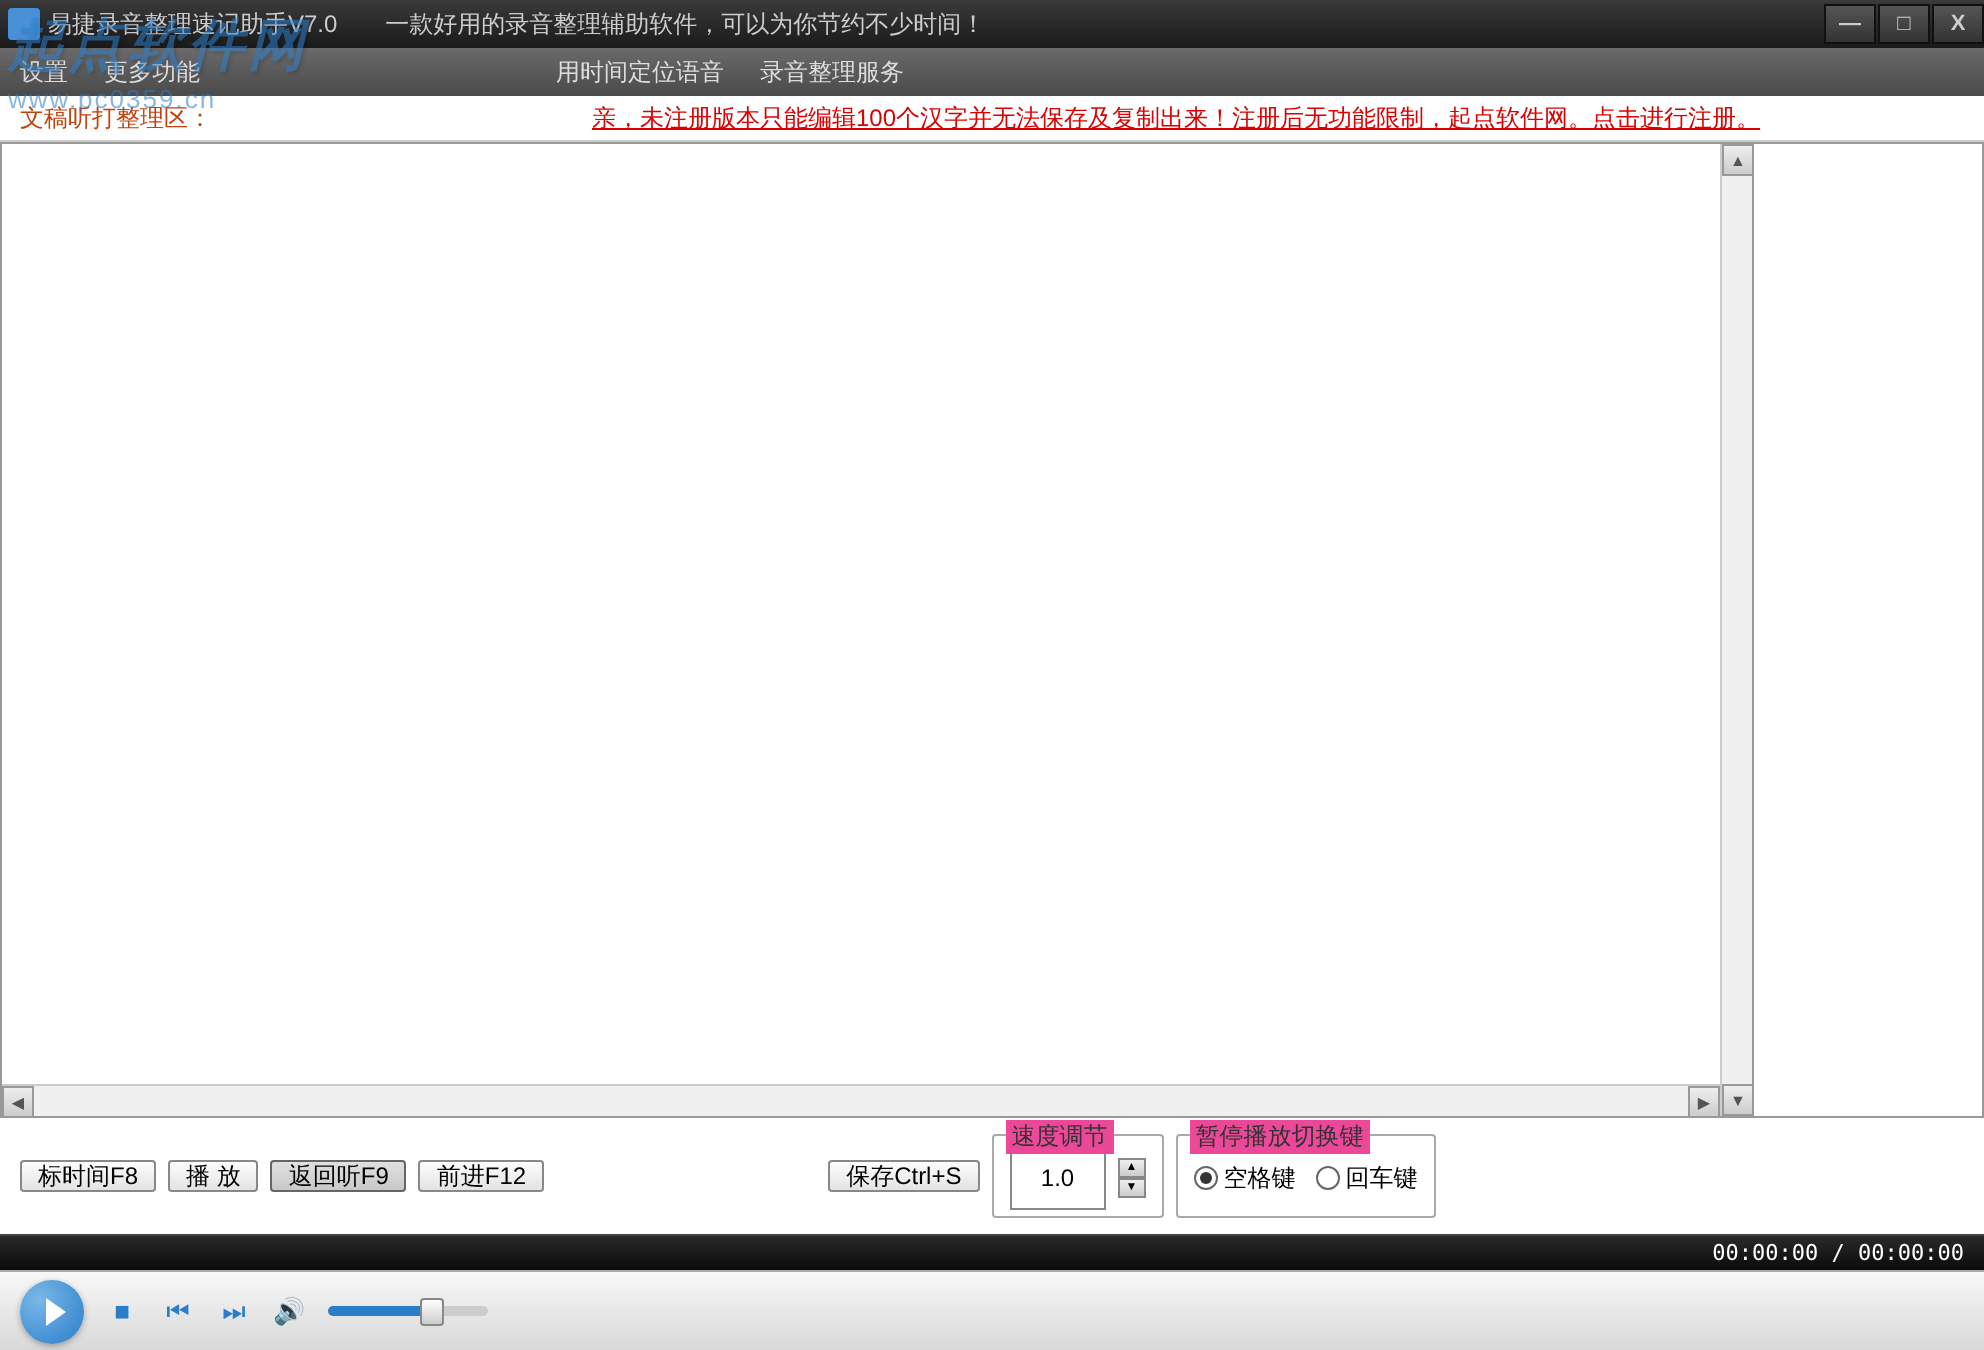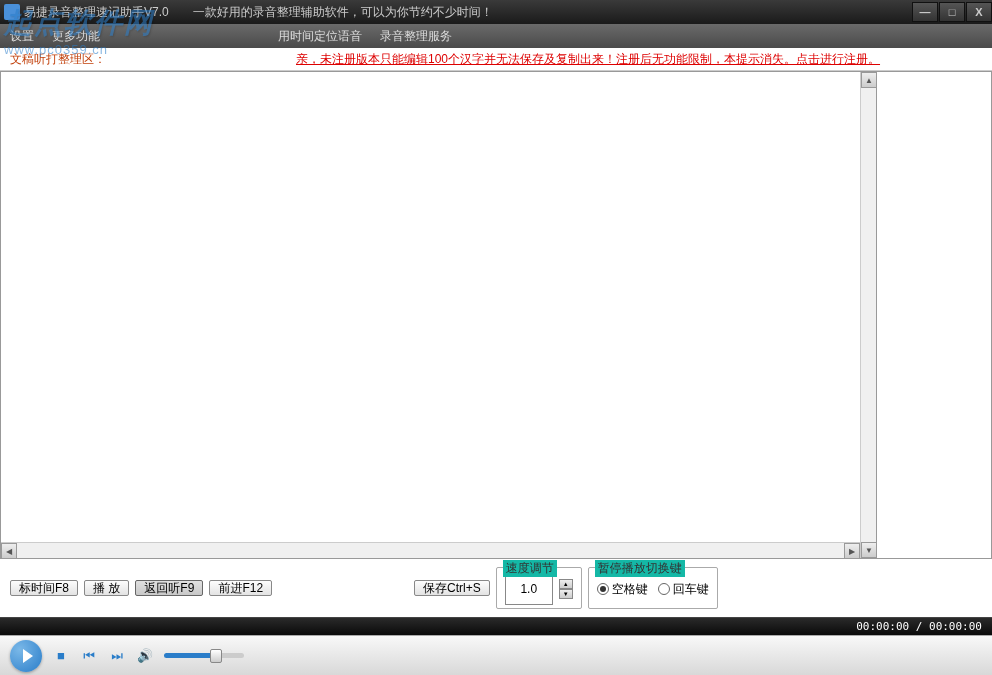--- a/index.html
+++ b/index.html
@@ -33,21 +33,21 @@
 .scrollbar-y .scroll-btn:last-child { position: absolute; bottom: 0; }
 .scrollbar-x .scroll-btn:first-child { position: absolute; left: 0; }
 .scrollbar-x .scroll-btn:last-child { position: absolute; right: 0; }
 .editor-side { width: 115px; border: 1px solid #999; border-left: none; background: #fff; }
 
 .controls-row { padding: 8px 10px; display: flex; align-items: center; gap: 6px; }
 .btn { height: 16px; padding: 0 8px; background: linear-gradient(to bottom, #fdfdfd, #e3e3e3); border: 1px solid #888; border-radius: 2px; cursor: pointer; font-size: 12px; display: inline-flex; align-items: center; }
 .btn.active { background: linear-gradient(to bottom, #e0e0e0, #c8c8c8); border-color: #666; }
 
 .fieldset { border: 1px solid #aaa; padding: 6px 8px 4px; position: relative; border-radius: 2px; display: flex; align-items: center; gap: 6px; height: 42px; }
-.fieldset-legend { position: absolute; top: -8px; left: 6px; background: #14b8a6; padding: 0 3px; font-size: 12px; color: #333; }
+.fieldset-legend { position: absolute; top: -8px; left: 6px; background: #ec4899; padding: 0 3px; font-size: 12px; color: #333; }
 .spinner-input { width: 48px; height: 32px; border: 1px solid #888; text-align: center; font-size: 12px; }
 .spin-buttons { display: flex; flex-direction: column; }
 .spin-btn { width: 14px; height: 10px; background: linear-gradient(#eee,#ccc); border: 1px solid #888; font-size: 6px; display: flex; align-items: center; justify-content: center; cursor: pointer; }
 
 .radio-group { display: flex; gap: 10px; align-items: center; }
 .radio-item { display: flex; align-items: center; gap: 3px; cursor: pointer; }
 .radio-circle { width: 12px; height: 12px; border: 1px solid #666; border-radius: 50%; display: flex; align-items: center; justify-content: center; }
 .radio-circle.checked::after { content: ''; width: 6px; height: 6px; background: #333; border-radius: 50%; }
 
 .time-input { width: 64px; height: 20px; border: 1px solid #888; text-align: center; font-size: 12px; font-family: monospace; }
@@ -89,21 +89,21 @@
     </div>
   </div>
 
   <div class="watermark">
     <div class="watermark-text">起点软件网</div>
     <div class="watermark-url">www.pc0359.cn</div>
   </div>
 
   <div class="label-row">
     <span class="section-label">文稿听打整理区：</span>
-    <span class="register-notice">亲，未注册版本只能编辑100个汉字并无法保存及复制出来！注册后无功能限制，本提示消失。点击进行注册。</span>
+    <span class="register-notice">亲，未注册版本只能编辑100个汉字并无法保存及复制出来！注册后无功能限制，起点软件网。点击进行注册。</span>
   </div>
 
   <div class="editor-area">
     <div class="editor-main">
       <div class="scrollbar-y">
         <div class="scroll-btn">▲</div>
         <div class="scroll-btn">▼</div>
       </div>
       <div class="scrollbar-x">
         <div class="scroll-btn">◀</div>

